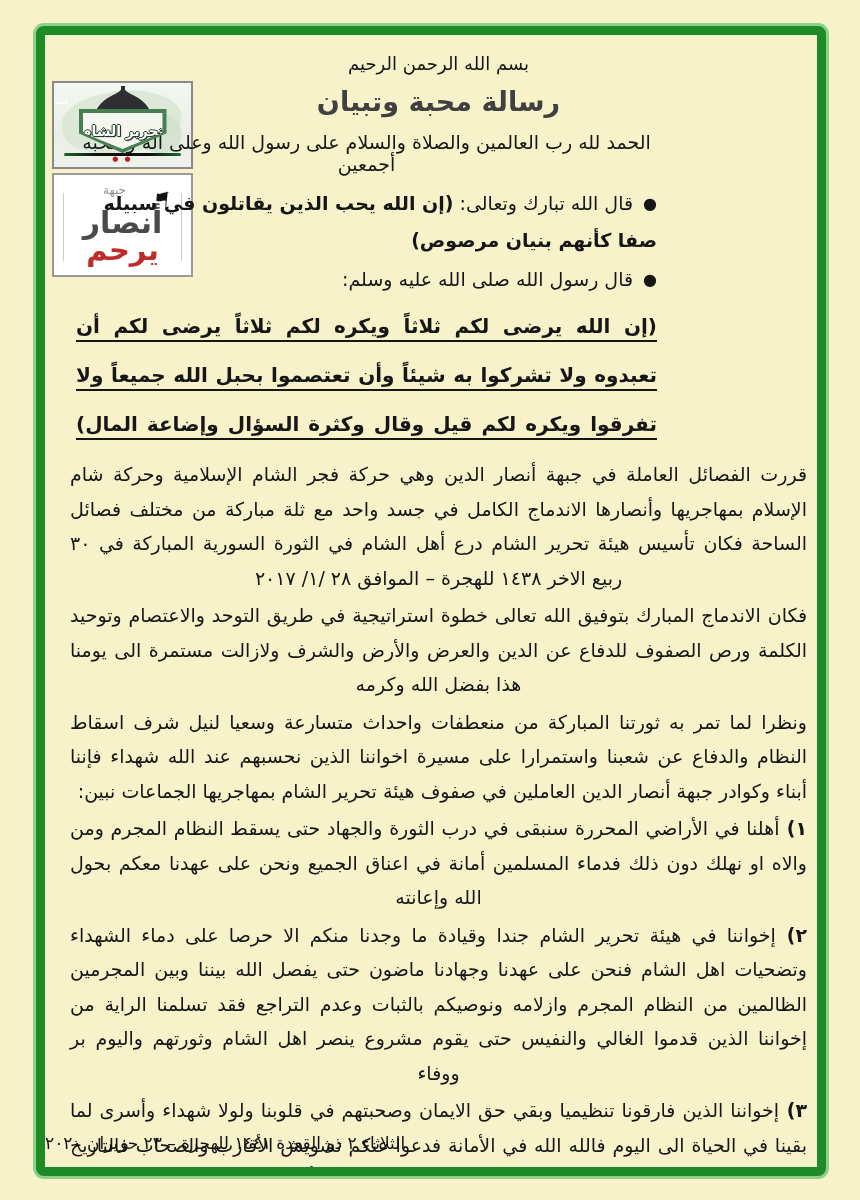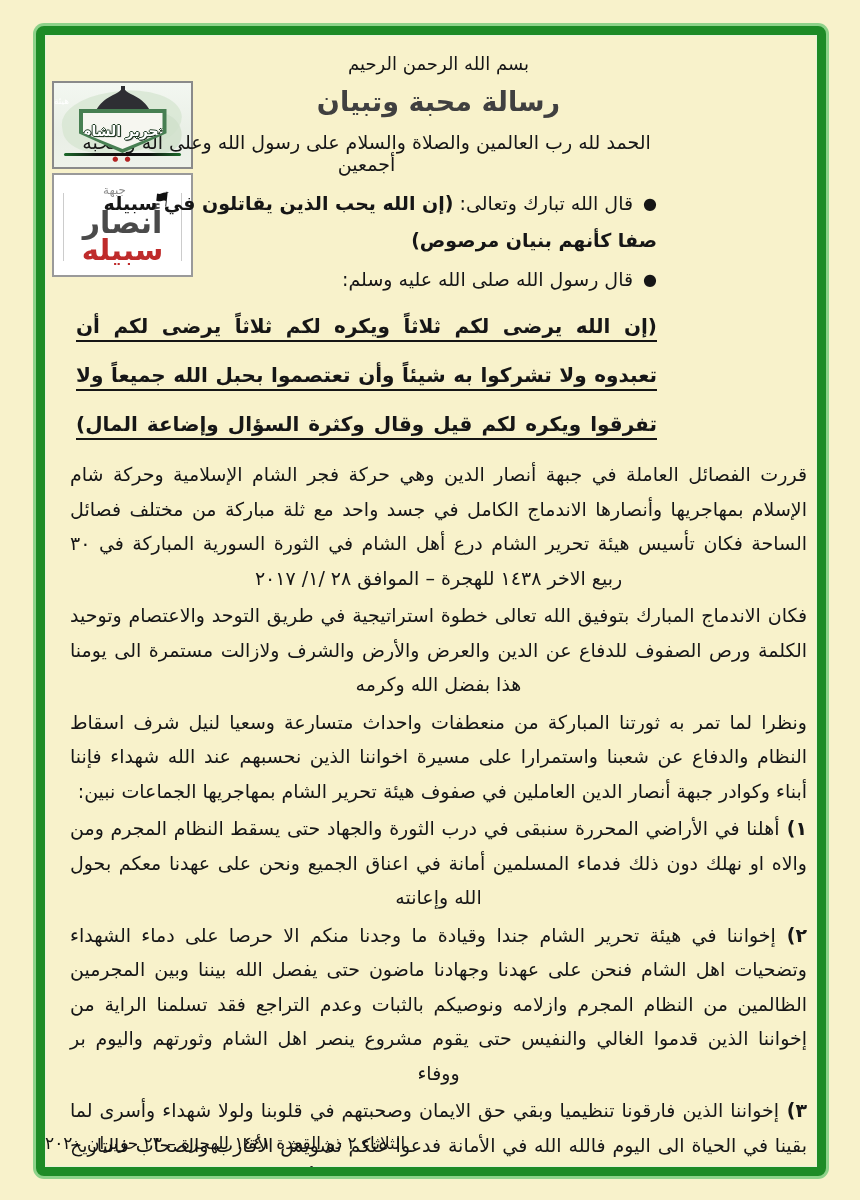--- a/index.html
+++ b/index.html
@@ -141,21 +141,21 @@
     <div class="hts-dots">● ●</div>
   </div>
 
   <div class="logo-box logo-ansar">
     <div class="ansar-rule r1"></div>
     <div class="ansar-rule r2"></div>
     <span class="ansar-flag">⚑</span>
     <div class="ansar-txt">
       <div class="ansar-small">جبهة</div>
       <div class="ansar-l1">أنصار</div>
-      <div class="ansar-l2">سبيله</div>
+      <div class="ansar-l2">يرحم</div>
     </div>
   </div>
 
   <div class="content">
     <header class="hdr">
       <div class="basmala">بسم الله الرحمن الرحيم</div>
       <div class="doc-title">رسالة محبة وتبيان</div>
       <div class="col">
         <div class="hamd">الحمد لله رب العالمين والصلاة والسلام على رسول الله وعلى آله وصحبه أجمعين</div>
         <div class="bullet">

